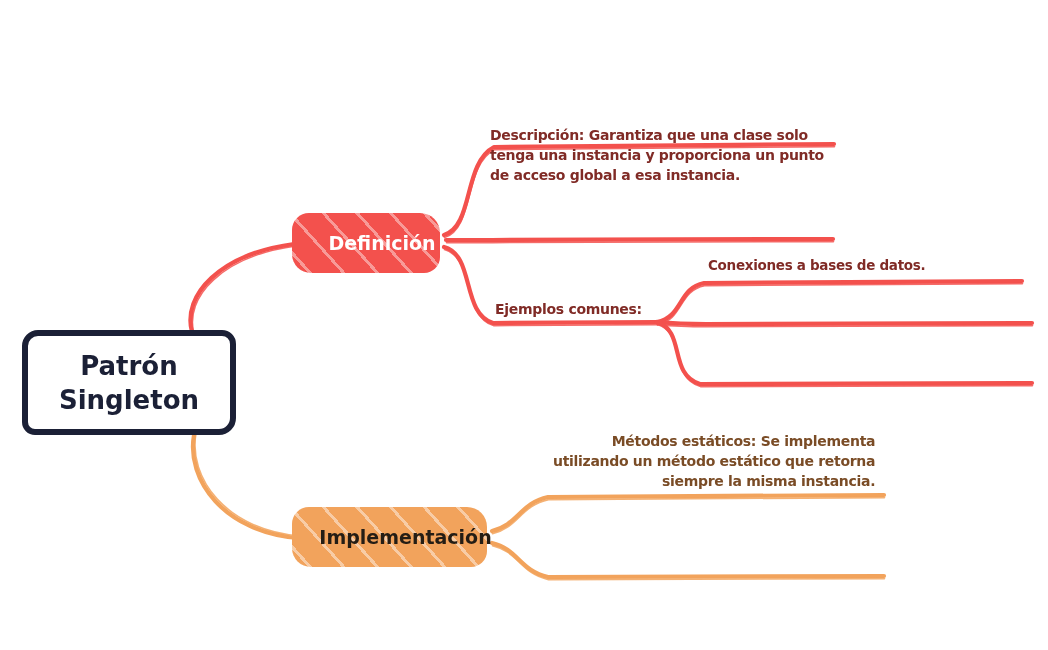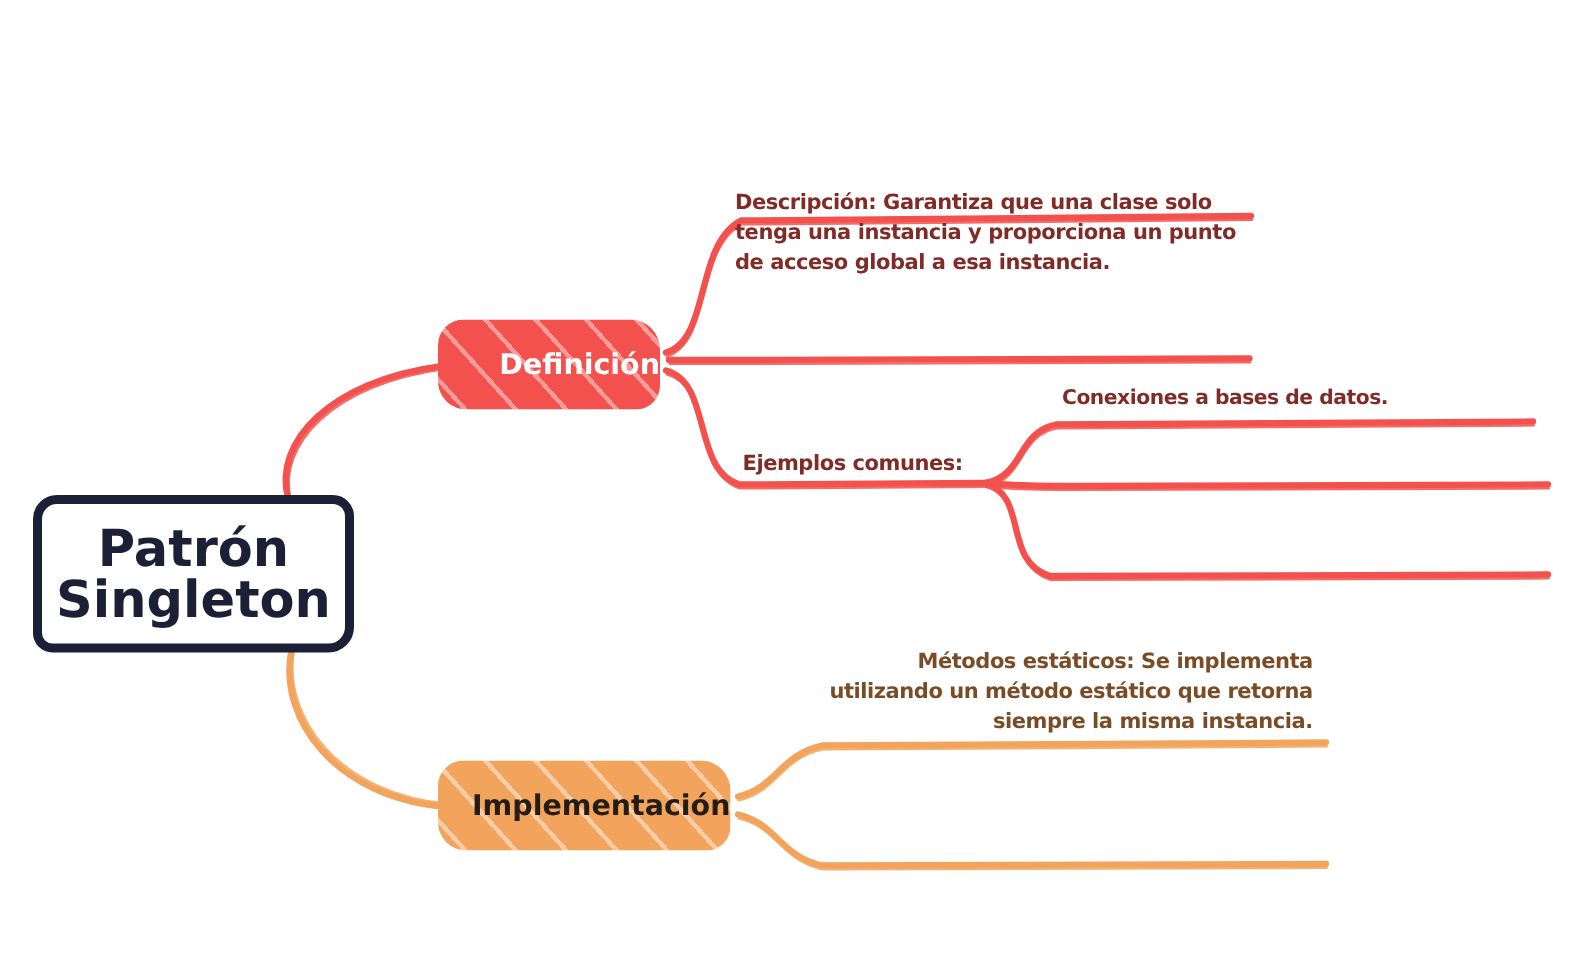--- a/index.html
+++ b/index.html
@@ -18,28 +18,28 @@
 
   
   .root-node{
     position:absolute;left:22px;top:330px;width:214px;height:105px;
     box-sizing:border-box;
     background:#ffffff;
     border:6px solid #1b2036;
     border-radius:16px 14px 17px 13px;
     display:flex;align-items:center;justify-content:center;
     color:#1b2036;
-    font-size:34px;line-height:34px;font-weight:bold;
+    font-size:26px;line-height:34px;font-weight:bold;
     text-align:center;white-space:pre-line;
   }
 
   
   .topic{
     position:absolute;box-sizing:border-box;
-    display:flex;align-items:center;justify-content:flex-end;
+    display:flex;align-items:center;justify-content:center;
     font-size:19px;font-weight:bold;
     border-radius:17px 20px 16px 19px;
     padding-left:32px;
   }
   .topic-red{
     left:292px;top:213px;width:148px;height:60px;
     color:#ffffff;
     background:
       repeating-linear-gradient(48deg,
         rgba(255,255,255,0) 0 12px,

